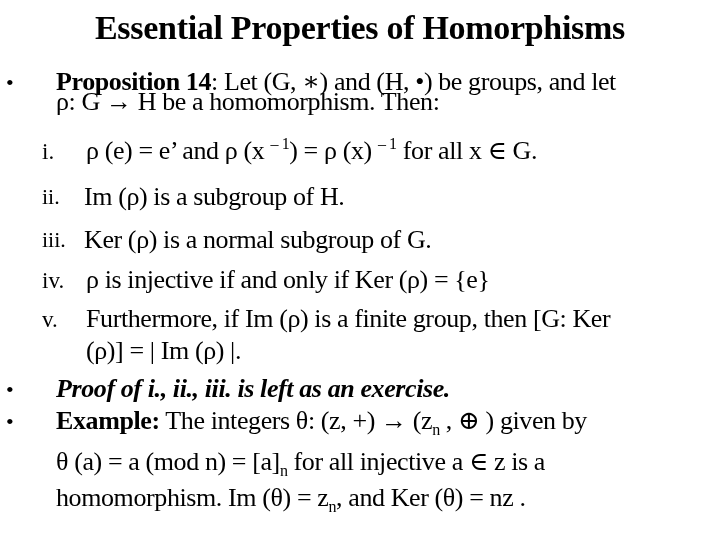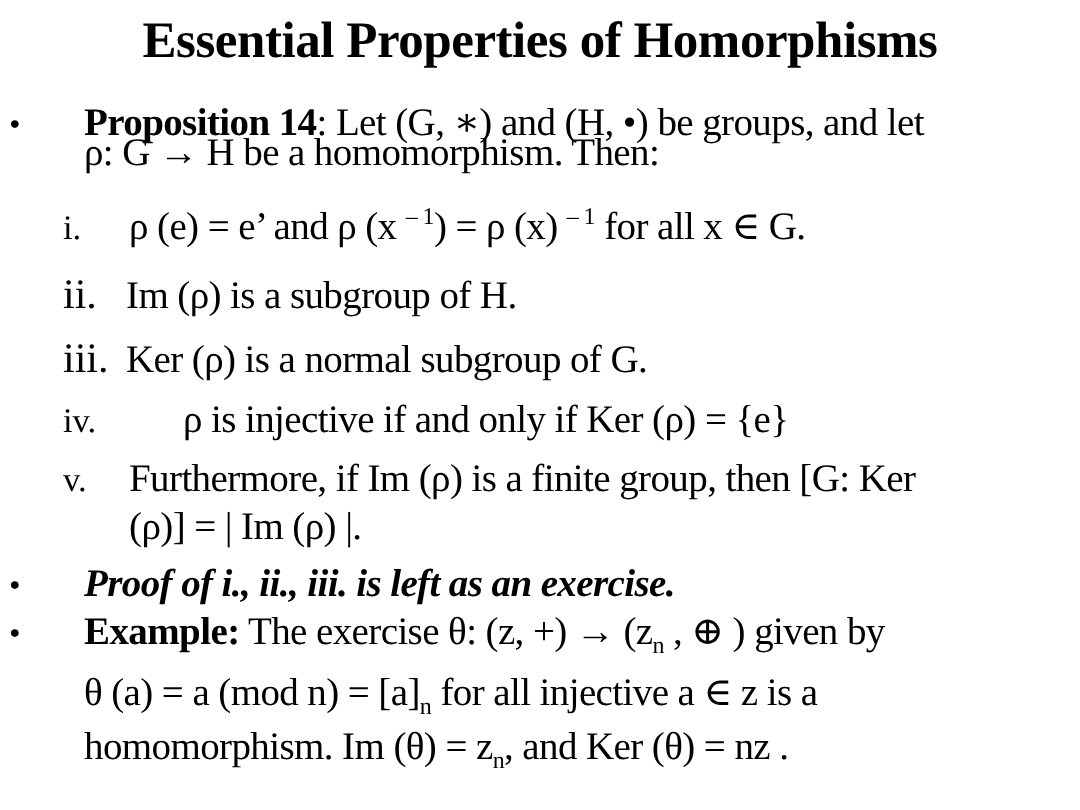--- a/index.html
+++ b/index.html
@@ -34,21 +34,21 @@
       letter-spacing: -0.4px;
     }
     .bullet {
       position: absolute;
       font-size: 22px;
       line-height: 32px;
       left: 6px;
     }
     .num {
       position: absolute;
-      font-size: 28px;
+      font-size: 22px;
       line-height: 32px;
       white-space: nowrap;
     }
     .num.small { font-size: 23px; }
     b { font-weight: bold; }
     i { font-style: italic; }
     sup { font-size: 16px; vertical-align: 10px; line-height: 0; }
     sub { font-size: 16px; vertical-align: -6px; line-height: 0; }
   </style>
 </head>
@@ -67,33 +67,33 @@
   <span>ρ (e) = e’ and ρ (x </span><sup>– 1</sup><span>) = ρ (x) </span><sup>– 1</sup><span> for all x ∈ G.</span>
 </div>
 
 <span class="num" style="top:181px; left:42px;">ii.</span>
 <div class="line" style="top:181px; left:84px;">Im (ρ) is a subgroup of H.</div>
 
 <span class="num" style="top:224px; left:42px;text-align:center;">iii.</span>
 <div class="line" style="top:224px; left:84px;"> Ker (ρ) is a normal subgroup of G.</div>
 
 <span class="num small" style="top:265px; left:42px;">iv.</span>
-<div class="line" style="top:264px; left:86px;margin-left:36px;">ρ is injective if and only if Ker (ρ) = {e}</div>
+<div class="line" style="top:264px; left:86px;">ρ is injective if and only if Ker (ρ) = {e}</div>
 
 <span class="num small" style="top:304px; left:42px;">v.</span>
 <div class="line" style="top:303px; left:86px;">Furthermore, if Im (ρ) is a finite group, then [G: Ker</div>
 <div class="line" style="top:335px; left:86px;">(ρ)] = | Im (ρ) |.</div>
 
 <span class="bullet" style="top:374px;">•</span>
 <div class="line" style="top:373px; left:56px;">
   <b><i>Proof of i., ii., iii. is left as an exercise.</i></b>
 </div>
 
 <span class="bullet" style="top:406px;">•</span>
 <div class="line" style="top:405px; left:56px;">
-  <b>Example:</b><span> The exercise θ: (z, +) → (z</span><sub>n</sub><span> , ⊕ ) given by</span>
+  <b>Example:</b><span> The integers θ: (z, +) → (z</span><sub>n</sub><span> , ⊕ ) given by</span>
 </div>
 <div class="line" style="top:446px; left:56px;">
   <span>θ (a) = a (mod n)  = [a]</span><sub>n</sub><span> for all injective a ∈ z is a</span>
 </div>
 <div class="line" style="top:482px; left:56px;">
   <span>homomorphism. Im (θ) = z</span><sub>n</sub><span>,  and Ker (θ) = nz .</span>
 </div>
 
 </body></html>

